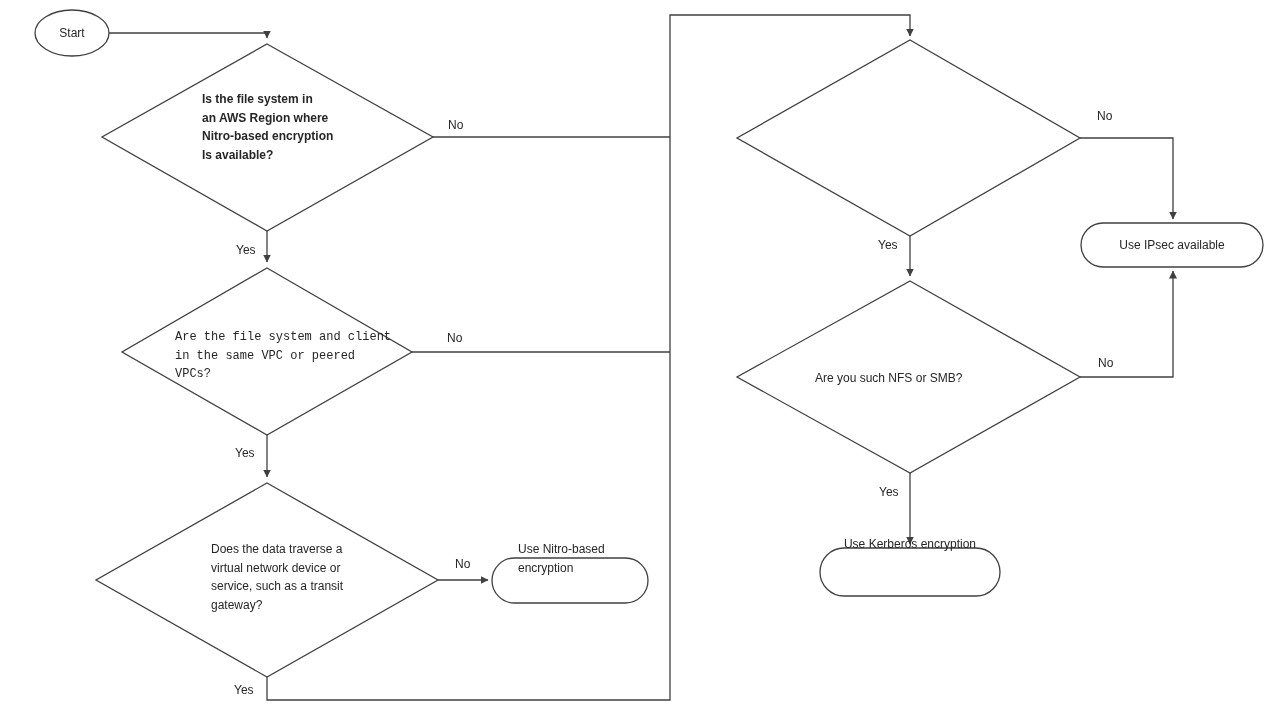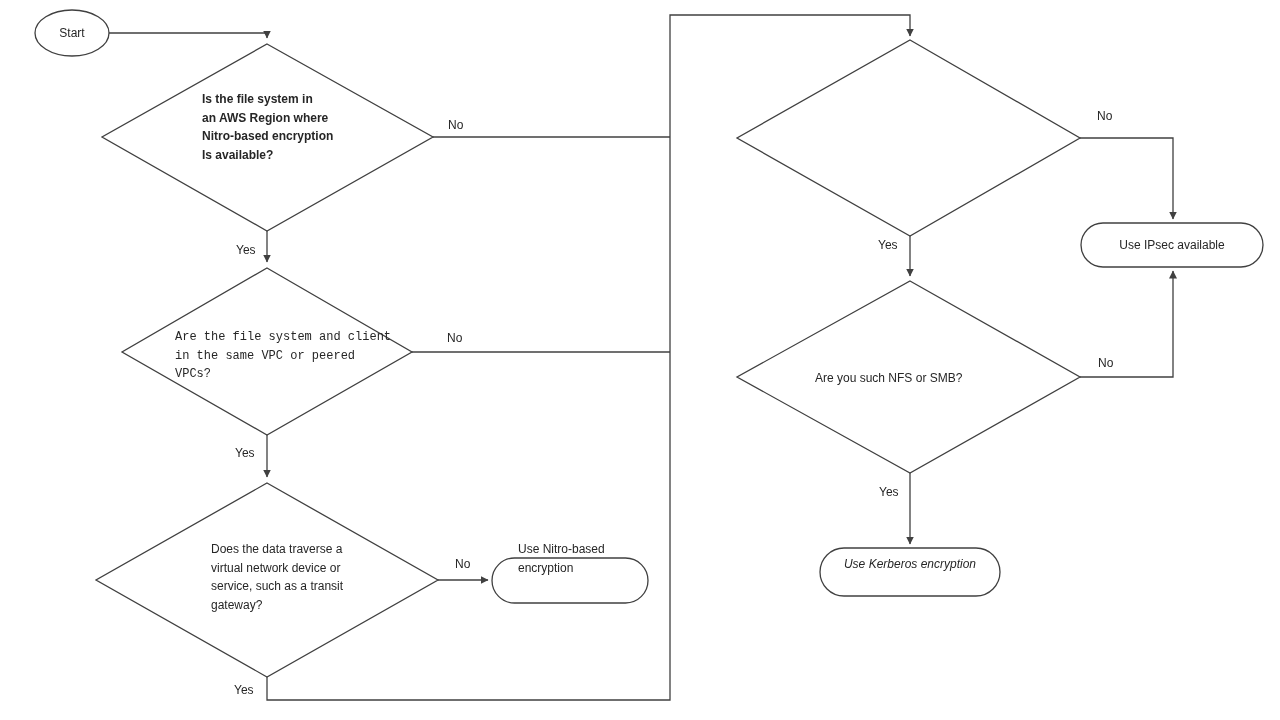--- a/index.html
+++ b/index.html
@@ -83,21 +83,21 @@
 gateway?</div>
 
 
   <div class="lbl nowrap" style="left:815px; top:369px;">Are you such NFS or SMB?</div>
 
   <div class="lbl" style="left:518px; top:540px;">Use Nitro-based
 encryption</div>
 
   <div class="lbl center-box nowrap" style="left:1081px; top:223px; width:182px; height:44px;">Use IPsec available</div>
 
-  <div class="lbl center-box nowrap" style="left:820px; top:548px; width:180px; height:33px;font-style:italic;">Use Kerberos encryption</div>
+  <div class="lbl center-box nowrap" style="left:820px; top:528px; width:180px; height:33px;">Use Kerberos encryption</div>
 
   <div class="lbl nowrap" style="left:236px; top:241px;">Yes</div>
   <div class="lbl nowrap" style="left:448px; top:116px;">No</div>
   <div class="lbl nowrap" style="left:235px; top:444px;">Yes</div>
   <div class="lbl nowrap" style="left:447px; top:329px;">No</div>
   <div class="lbl nowrap" style="left:234px; top:681px;">Yes</div>
   <div class="lbl nowrap" style="left:455px; top:555px;">No</div>
   <div class="lbl nowrap" style="left:878px; top:236px;">Yes</div>
   <div class="lbl nowrap" style="left:1097px; top:107px;">No</div>
   <div class="lbl nowrap" style="left:879px; top:483px;">Yes</div>

